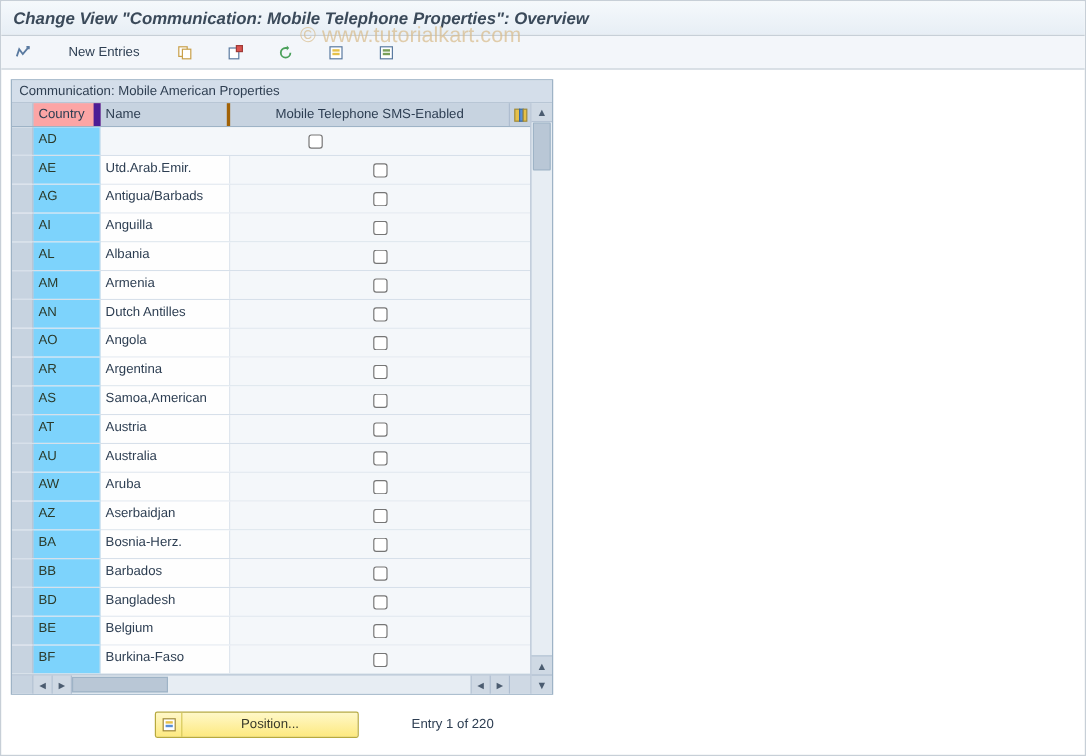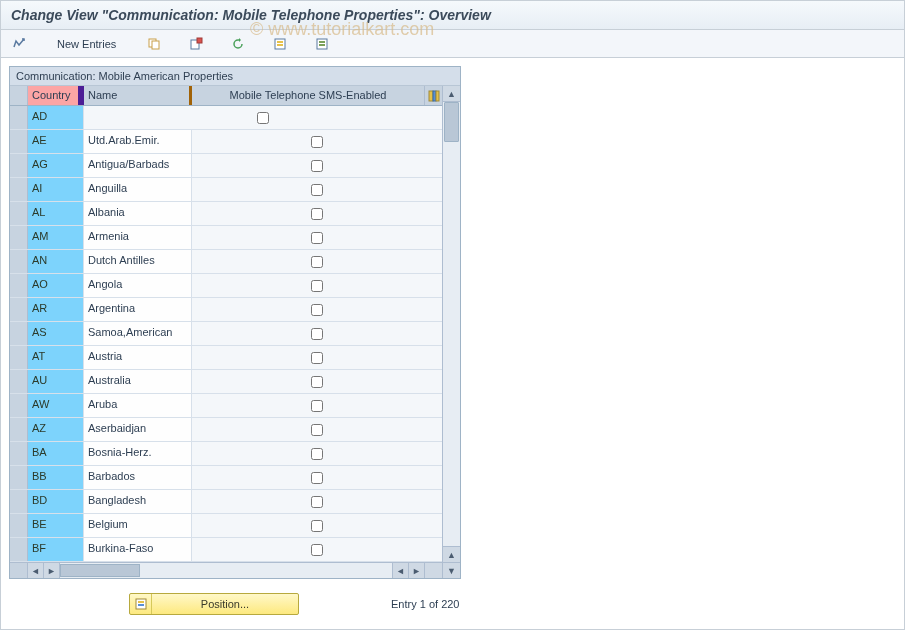--- a/index.html
+++ b/index.html
@@ -146,21 +146,21 @@
       width:16px;display:flex;align-items:center;justify-content:center;
       background:#cfd9e4;border-right:1px solid #aebdd0;font-size:9px;color:#4b5c70;cursor:pointer;
     }
     .hscroll .harrow.rt{border-left:1px solid #aebdd0;border-right:none;}
     .hscroll .htrack{flex:1;position:relative;background:#e7edf3;}
     .hscroll .hthumb{position:absolute;left:0;top:1px;bottom:1px;width:80px;background:#b9c7d6;border:1px solid #9eb3c6;}
     .hscroll .corner{width:18px;background:#cfd9e4;border-left:1px solid #aebdd0;}
     .footer {
       display:flex;
       align-items:center;
-      gap: 92px;
+      gap: 44px;
       padding: 14px 10px 10px 120px;
     }
     .pos-btn {
       display:flex;align-items:center;
       height:22px;
       background: linear-gradient(#fff8c8,#fde97f);
       border:1px solid #b7a93e;
       border-radius:2px;
       min-width:170px;
       cursor:pointer;

